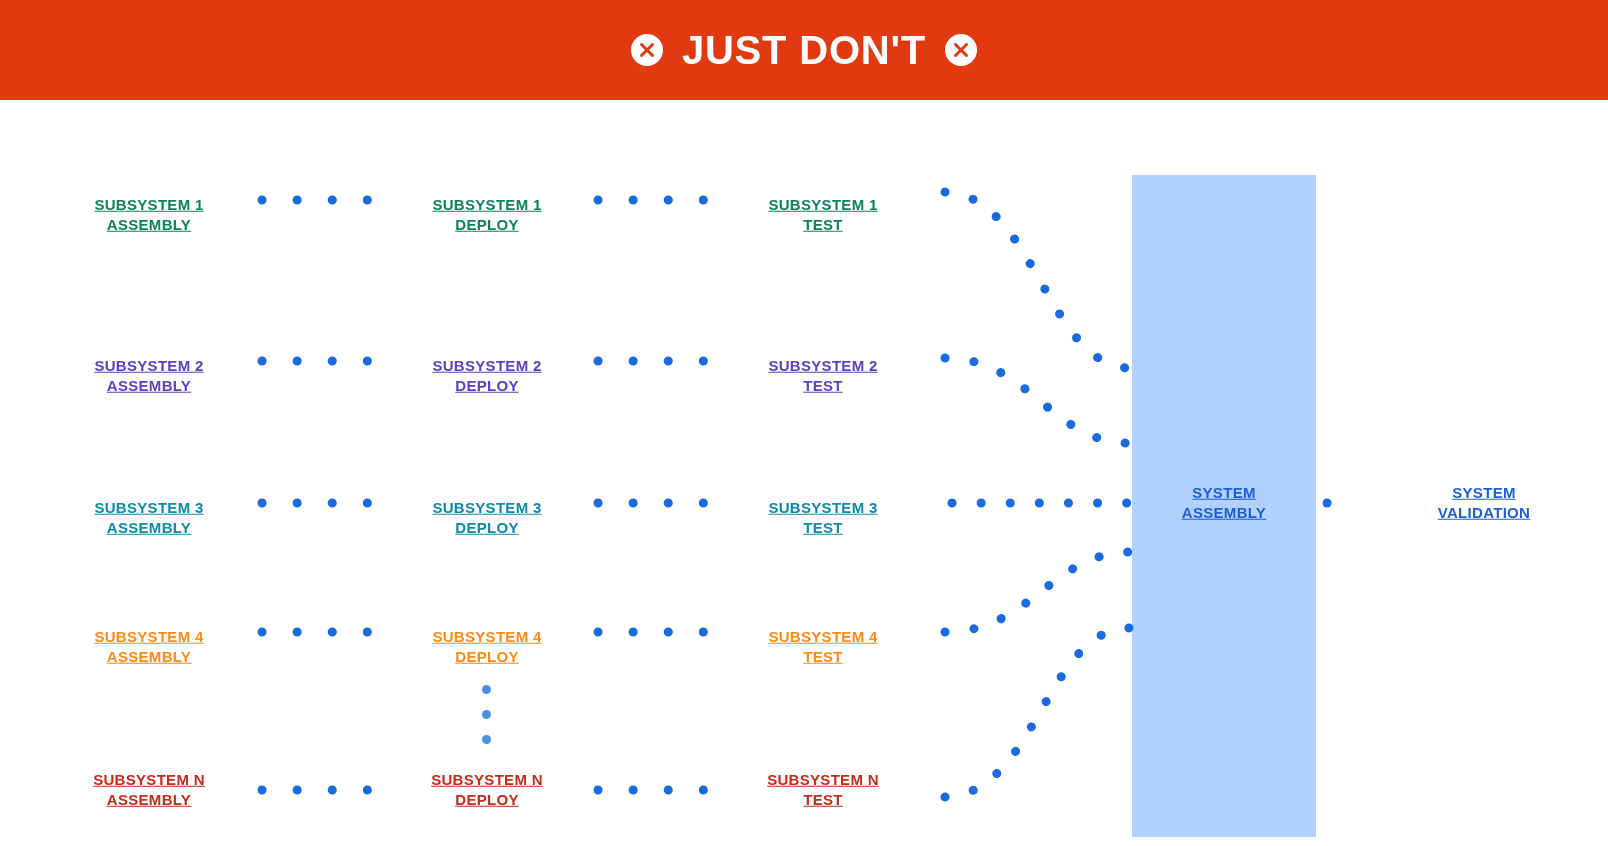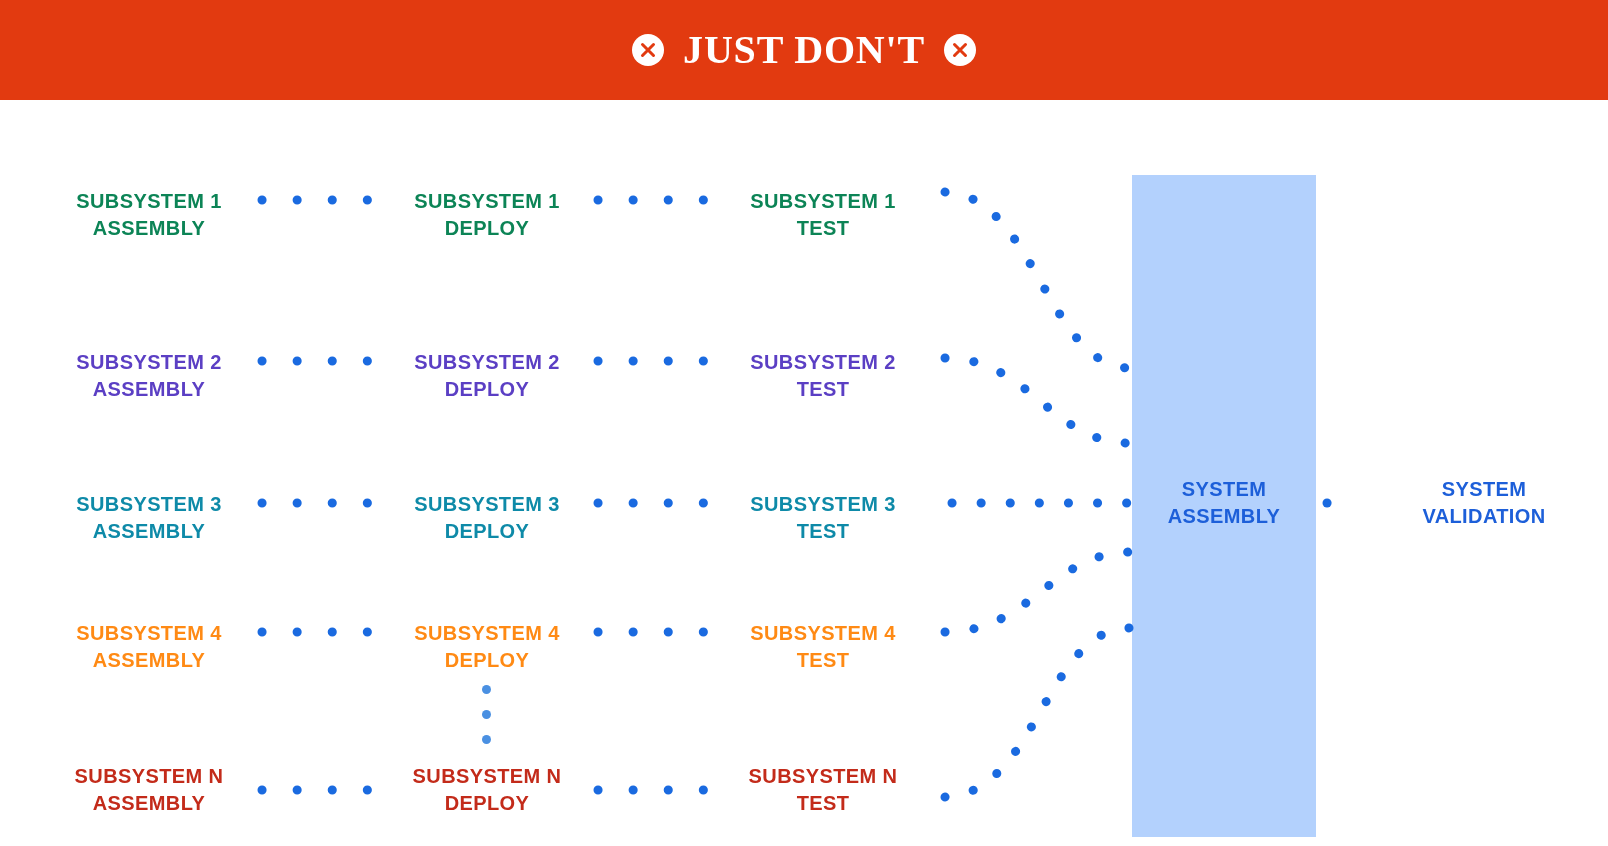--- a/index.html
+++ b/index.html
@@ -36,21 +36,20 @@
     justify-content: center;
     gap: 18px;
   }
   .banner-title {
     font-size: 40px;
     font-weight: bold;
     letter-spacing: 0.02em;
     color: #ffffff;
     line-height: 1;
     white-space: nowrap;
-    font-family: Liberation Serif, serif;
   }
   .circle-x {
     width: 34px;
     height: 34px;
     flex: 0 0 34px;
     display: block;
   }
 
   
   .diagram {
@@ -67,26 +66,27 @@
     top: 0;
     width: 1608px;
     height: 746px;
     pointer-events: none;
   }
 
   
   .node {
     position: absolute;
     text-align: center;
-    font-size: 20px;
+    font-size: 15px;
     font-weight: bold;
     line-height: 1.35;
     letter-spacing: 0.02em;
     white-space: pre-line;
     transform: translate(-50%, -50%);
+    text-decoration: underline;
   }
 
   .sys-assembly-box {
     position: absolute;
     left: 1132px;
     top: 75px;
     width: 184px;
     height: 662px;
     background: #b3d1fd;
   }

